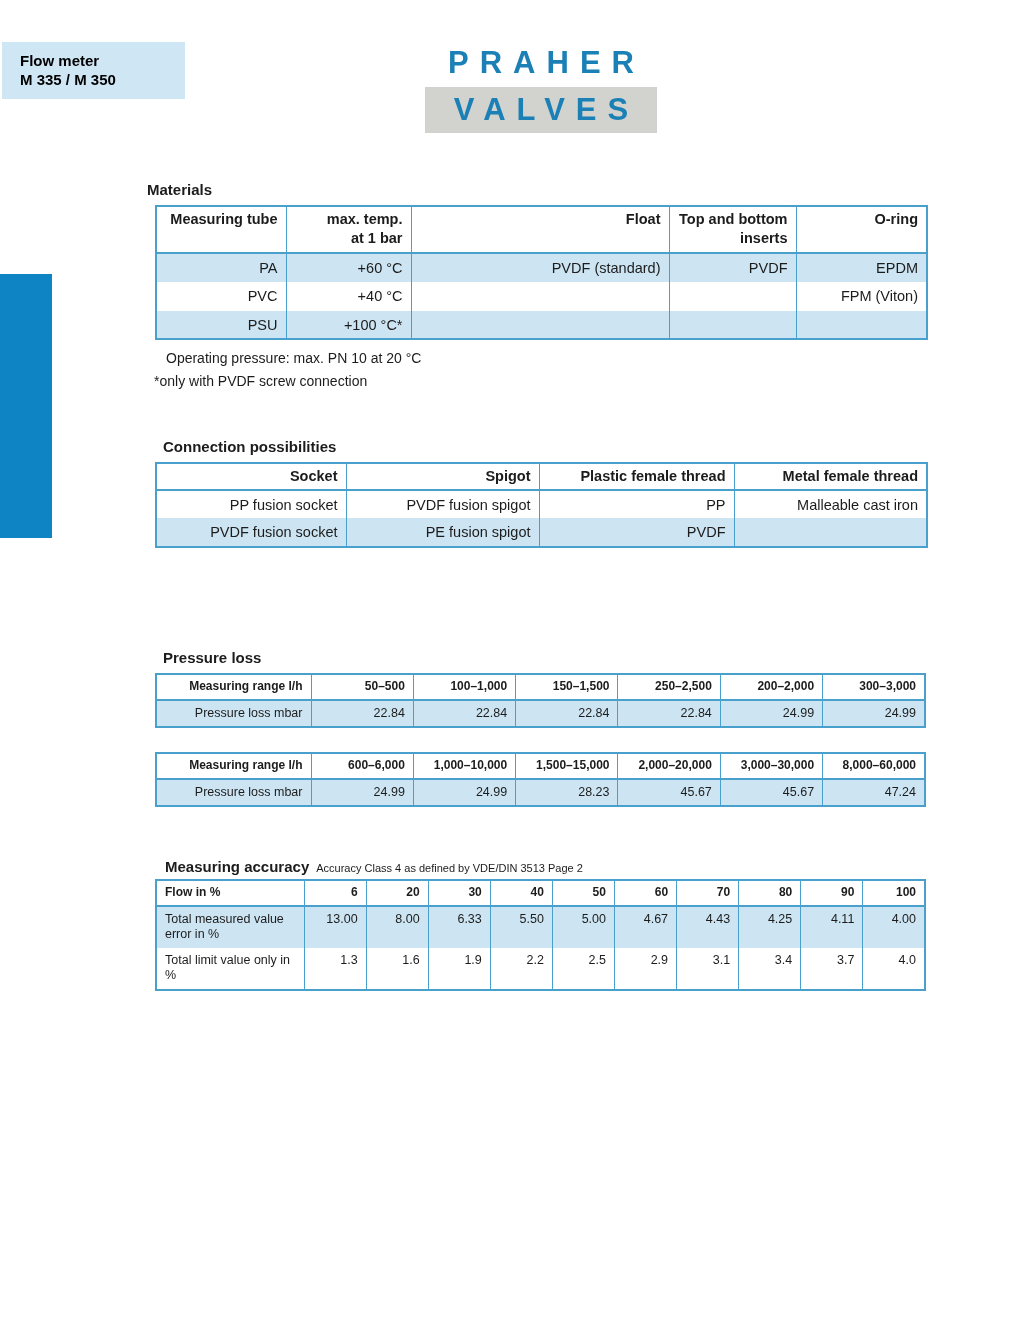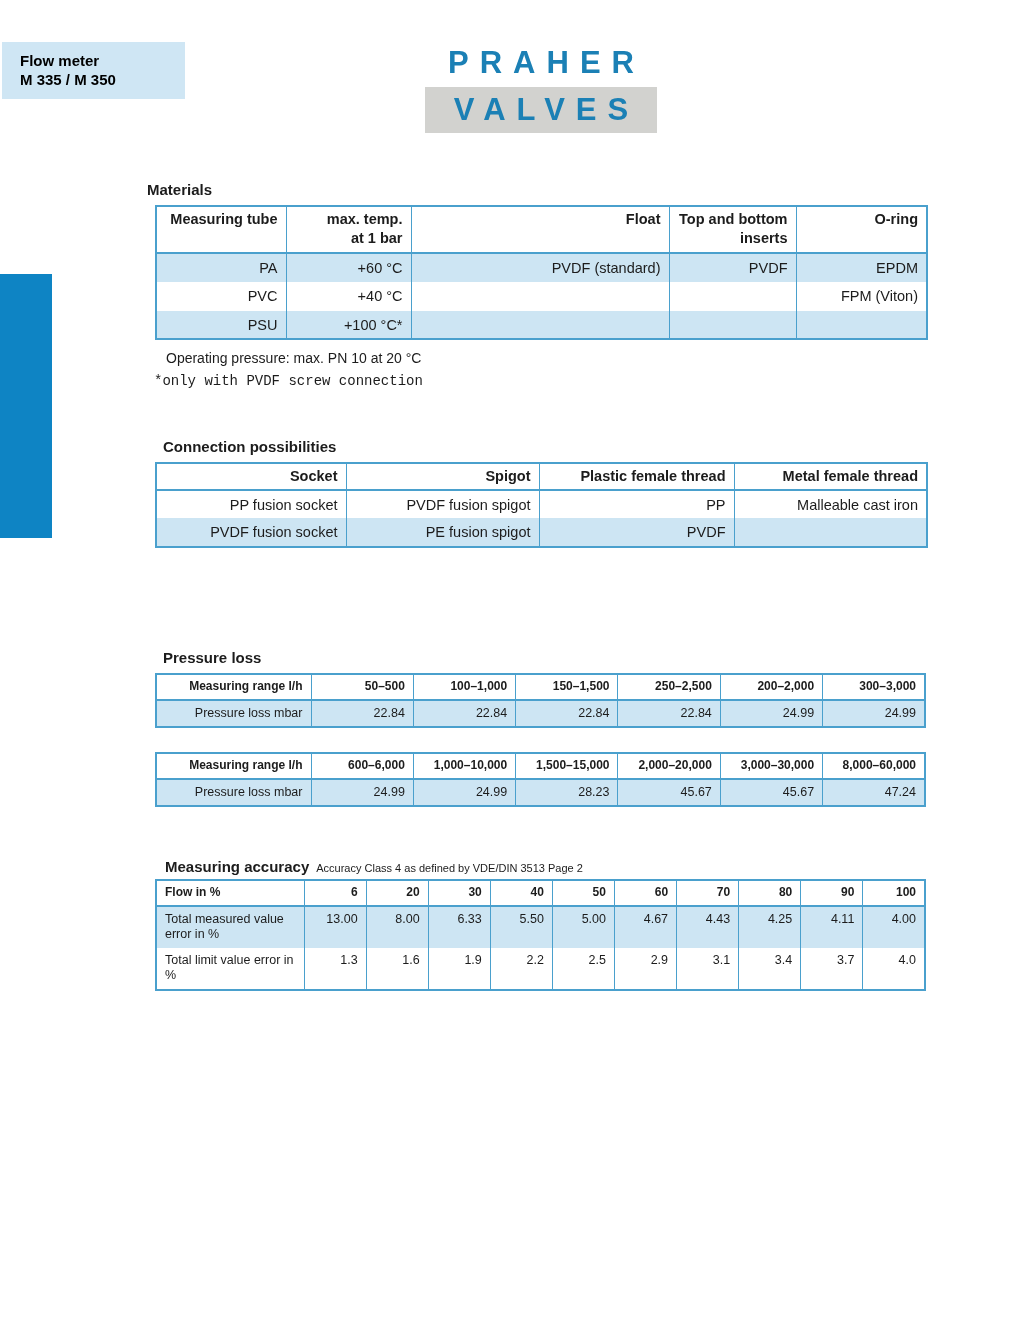--- a/index.html
+++ b/index.html
@@ -123,21 +123,21 @@
       <td>PSU</td>
       <td>+100 °C*</td>
       <td></td>
       <td></td>
       <td></td>
     </tr>
   </tbody>
     </table>
 
   <div class="note" style="left:166px;top:349px;">Operating pressure: max. PN 10 at 20 °C</div>
-  <div class="note" style="left:154px;top:372px;font-family:Liberation Mono, monospace;">*only with PVDF screw connection</div>
+  <div class="note" style="left:154px;top:372px;">*only with PVDF screw connection</div>
 
   <div class="sec-title" style="left:163px;top:438px;">Connection possibilities</div>
 
   <table class="tbl" style="left:155px;top:462px;width:771px;">
     <colgroup>
       <col style="width:190px">
         <col style="width:193px">
         <col style="width:195px">
         <col style="width:193px">
     </colgroup>
@@ -268,21 +268,21 @@
       <td>6.33</td>
       <td>5.50</td>
       <td>5.00</td>
       <td>4.67</td>
       <td>4.43</td>
       <td>4.25</td>
       <td>4.11</td>
       <td>4.00</td>
     </tr>
     <tr class="wt" style="height:42px">
-      <td class="al">Total limit value error in %</td>
+      <td class="al">Total limit value only in %</td>
       <td>1.3</td>
       <td>1.6</td>
       <td>1.9</td>
       <td>2.2</td>
       <td>2.5</td>
       <td>2.9</td>
       <td>3.1</td>
       <td>3.4</td>
       <td>3.7</td>
       <td>4.0</td>

